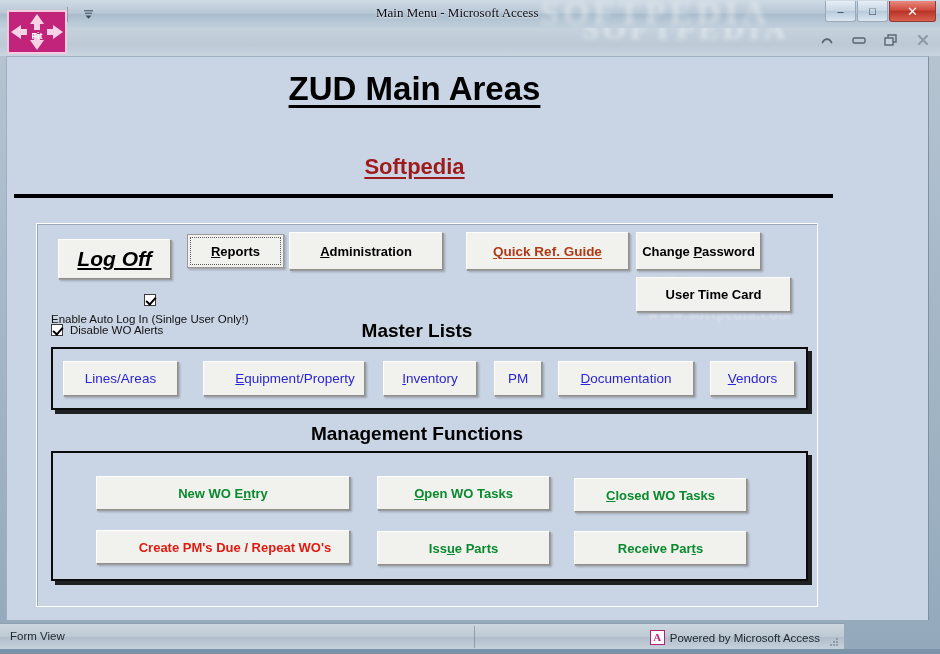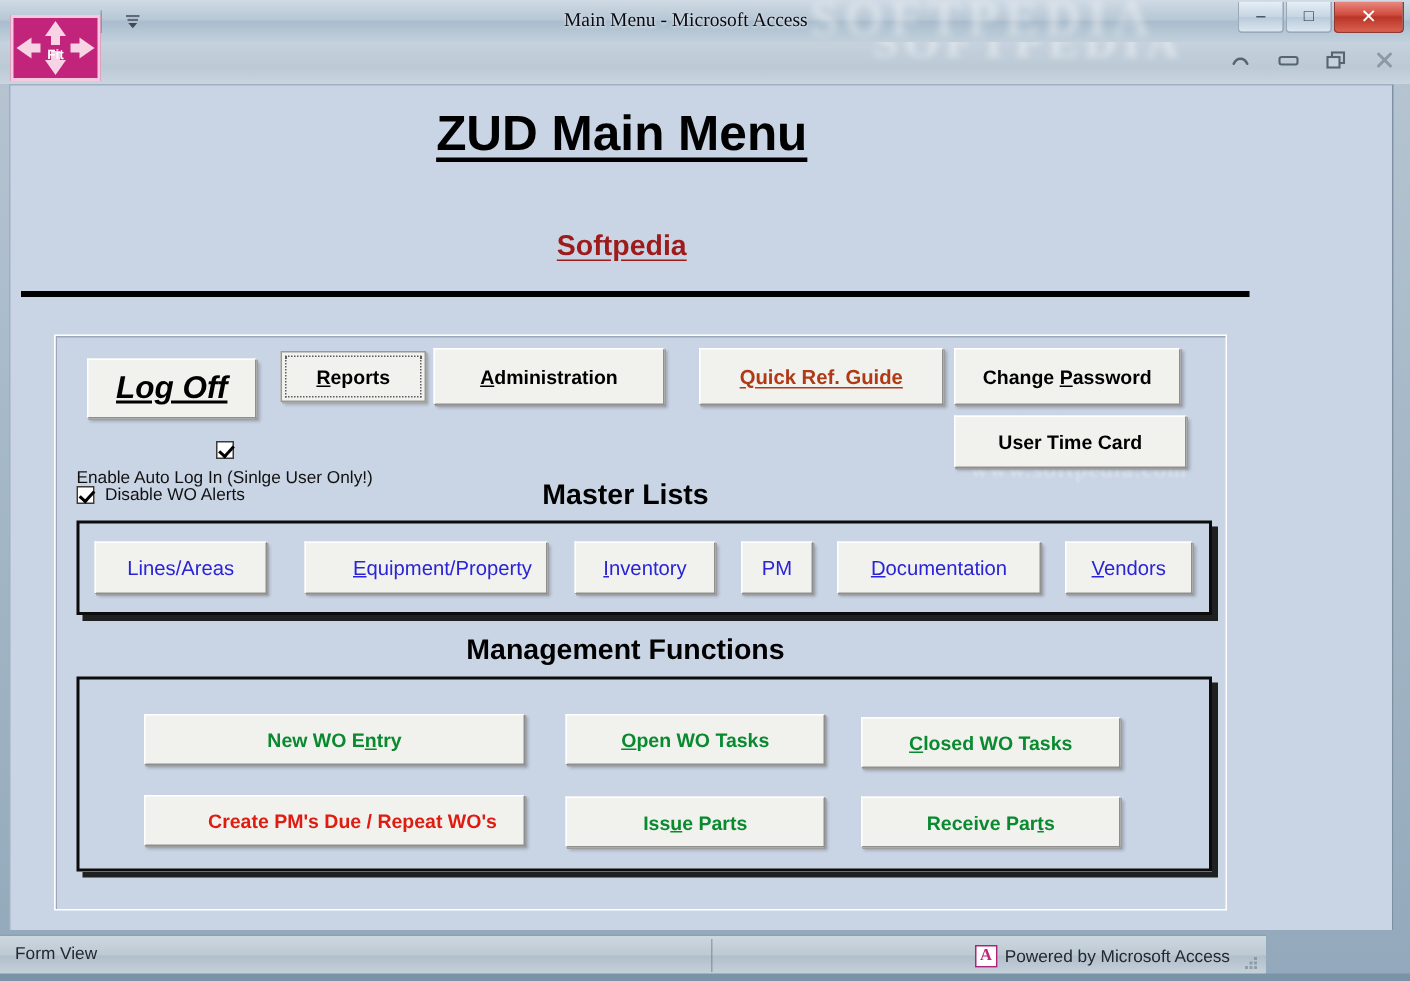--- a/index.html
+++ b/index.html
@@ -109,21 +109,21 @@
 
   .page-title{
     position:absolute;left:0;top:13px;width:815px;text-align:center;
     font-size:33px;font-weight:bold;color:#000;
     text-decoration:underline;
     text-underline-offset:5px;
     letter-spacing:0px;
   }
   .subtitle{
     position:absolute;left:0;top:97px;width:815px;text-align:center;
-    font-size:19px;font-weight:bold;color:#9e1b1b;
+    font-size:22px;font-weight:bold;color:#9e1b1b;
     text-decoration:underline;text-underline-offset:3px;
   }
   .hr-thick{
     position:absolute;left:7px;top:137px;width:819px;height:4px;background:#000;
   }
 
   
   .outer-panel{
     position:absolute;left:29px;top:166px;width:780px;height:382px;
     border:1px solid #ffffff;
@@ -277,21 +277,21 @@
           </svg>
         </div>
       </div>
     </div>
 
     <div class="form-area">
 
       <div class="wm-form2">Softpedia</div>
       <div class="wm-form">www.softpedia.com</div>
 
-      <div class="page-title">ZUD Main Menu</div>
+      <div class="page-title">ZUD Main Areas</div>
       <div class="subtitle">Softpedia</div>
       <div class="hr-thick"></div>
 
       <div class="outer-panel"></div>
 
       <div class="btn btn-logoff" style="left:51px;top:182px;width:113px;height:40px;">
         <span class="lbl">Log Off</span>
       </div>
 
       <div class="btn focus" style="left:180px;top:177px;width:97px;height:34px;">
@@ -299,21 +299,21 @@
       </div>
 
       <div class="btn" style="left:282px;top:175px;width:154px;height:38px;">
         <span class="lbl"><u>A</u>dministration</span>
       </div>
 
       <div class="btn darkred" style="left:459px;top:175px;width:163px;height:38px;font-size:13.5px;">
         <span class="lbl">Quick Ref. Guide</span>
       </div>
 
-      <div class="btn" style="left:629px;top:175px;width:151px;height:38px;">
+      <div class="btn" style="left:629px;top:175px;width:125px;height:38px;">
         <span class="lbl">Change <u>P</u>assword</span>
       </div>
 
       <div class="btn" style="left:629px;top:220px;width:155px;height:35px;">
         <span class="lbl">User Time Card</span>
       </div>
 
       <div class="cbrow" style="left:44px;top:237px;flex-direction:column;">
         <span class="cbox"></span>
         <span>Enable Auto Log In (Sinlge User Only!)</span>

